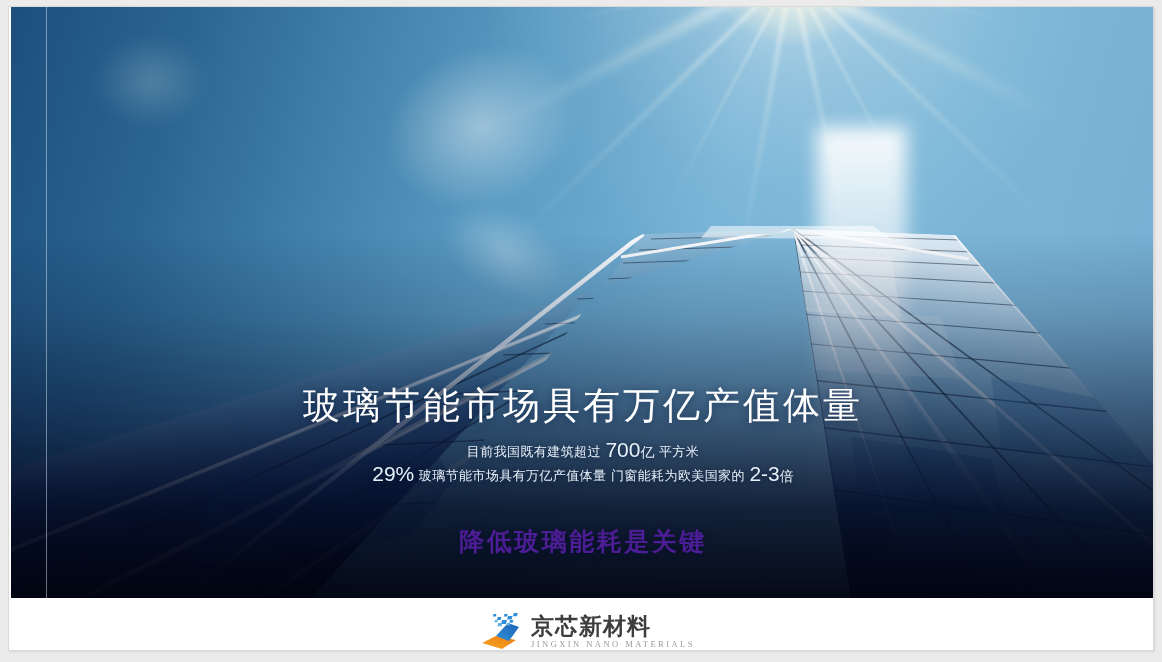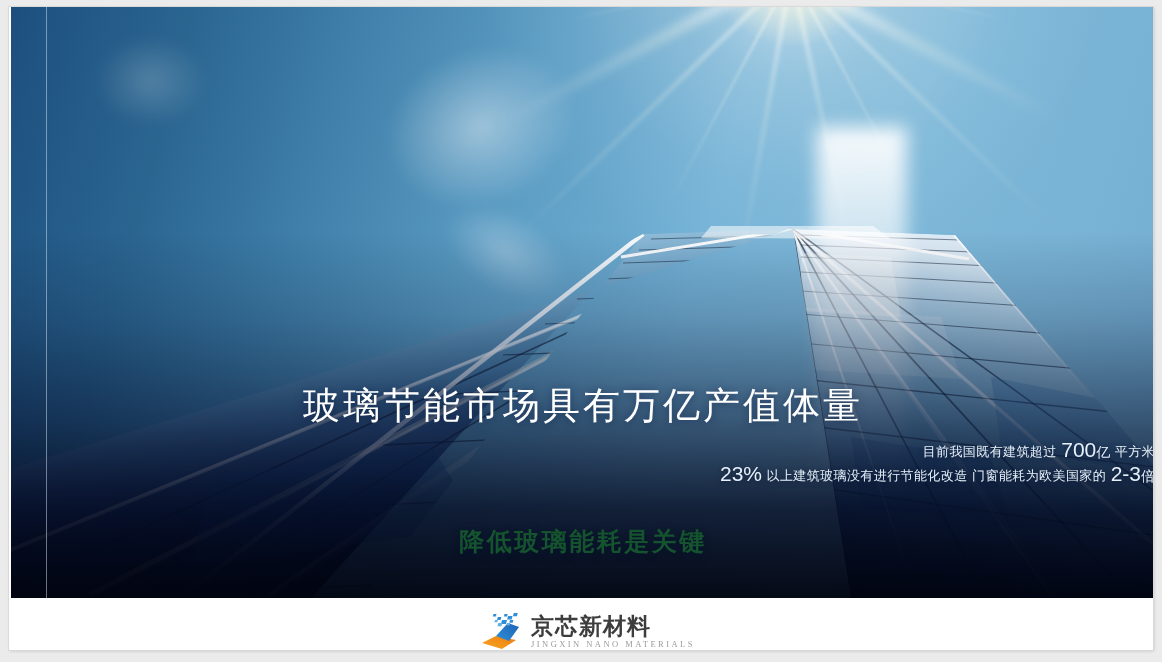--- a/index.html
+++ b/index.html
@@ -196,39 +196,38 @@
     text-align: center;
     color: #e7f1fb;
     font-family: "DejaVu Sans", sans-serif;
   }
   .subline {
     font-size: 13px;
     line-height: 22px;
     letter-spacing: 0.4px;
     white-space: nowrap;
     text-shadow: 0 1px 5px rgba(0,16,48,0.6);
-    text-align: right;
   }
   .subline .big {
     font-size: 21px;
     font-family: "Liberation Sans", sans-serif;
     font-weight: 300;
     letter-spacing: 0px;
     vertical-align: -1px;
   }
   .subline .big .cn { font-size: 14px; font-family:"DejaVu Sans", sans-serif; }
   .tag {
     position: absolute;
     left: 0; top: 518px;
     width: 1144px;
     text-align: center;
     font-size: 25px;
     font-weight: bold;
     letter-spacing: 2.5px;
-    color: #14532d;
+    color: #4c1d95;
     font-family: "DejaVu Sans", sans-serif;
     text-shadow: 0 2px 9px rgba(0,14,44,0.75);
     white-space: nowrap;
   }
 
   
   .guideline {
     position: absolute;
     left: 35px; top: 0;
     width: 1px; height: 591px;
@@ -423,21 +422,21 @@
       <div class="h1">玻璃节能市场具有万亿产值体量</div>
 
       <div class="subWrap">
 
         <div class="subline">
           <span>目前我国既有建筑超过 </span><span class="big">700<span class="cn">亿</span></span><span> 平方米</span>
         </div>
 
 
         <div class="subline">
-          <span class="big">23%</span><span> 以上建筑玻璃没有进行节能化改造 门窗能耗为欧美国家的 </span><span class="big">2-3<span class="cn">倍</span></span>
+          <span class="big">29%</span><span> 玻璃节能市场具有万亿产值体量 门窗能耗为欧美国家的 </span><span class="big">2-3<span class="cn">倍</span></span>
         </div>
 
       </div>
 
       <div class="tag">降低玻璃能耗是关键</div>
     </div>
   </div>
 
   <div id="footer">
     <div id="logo">

